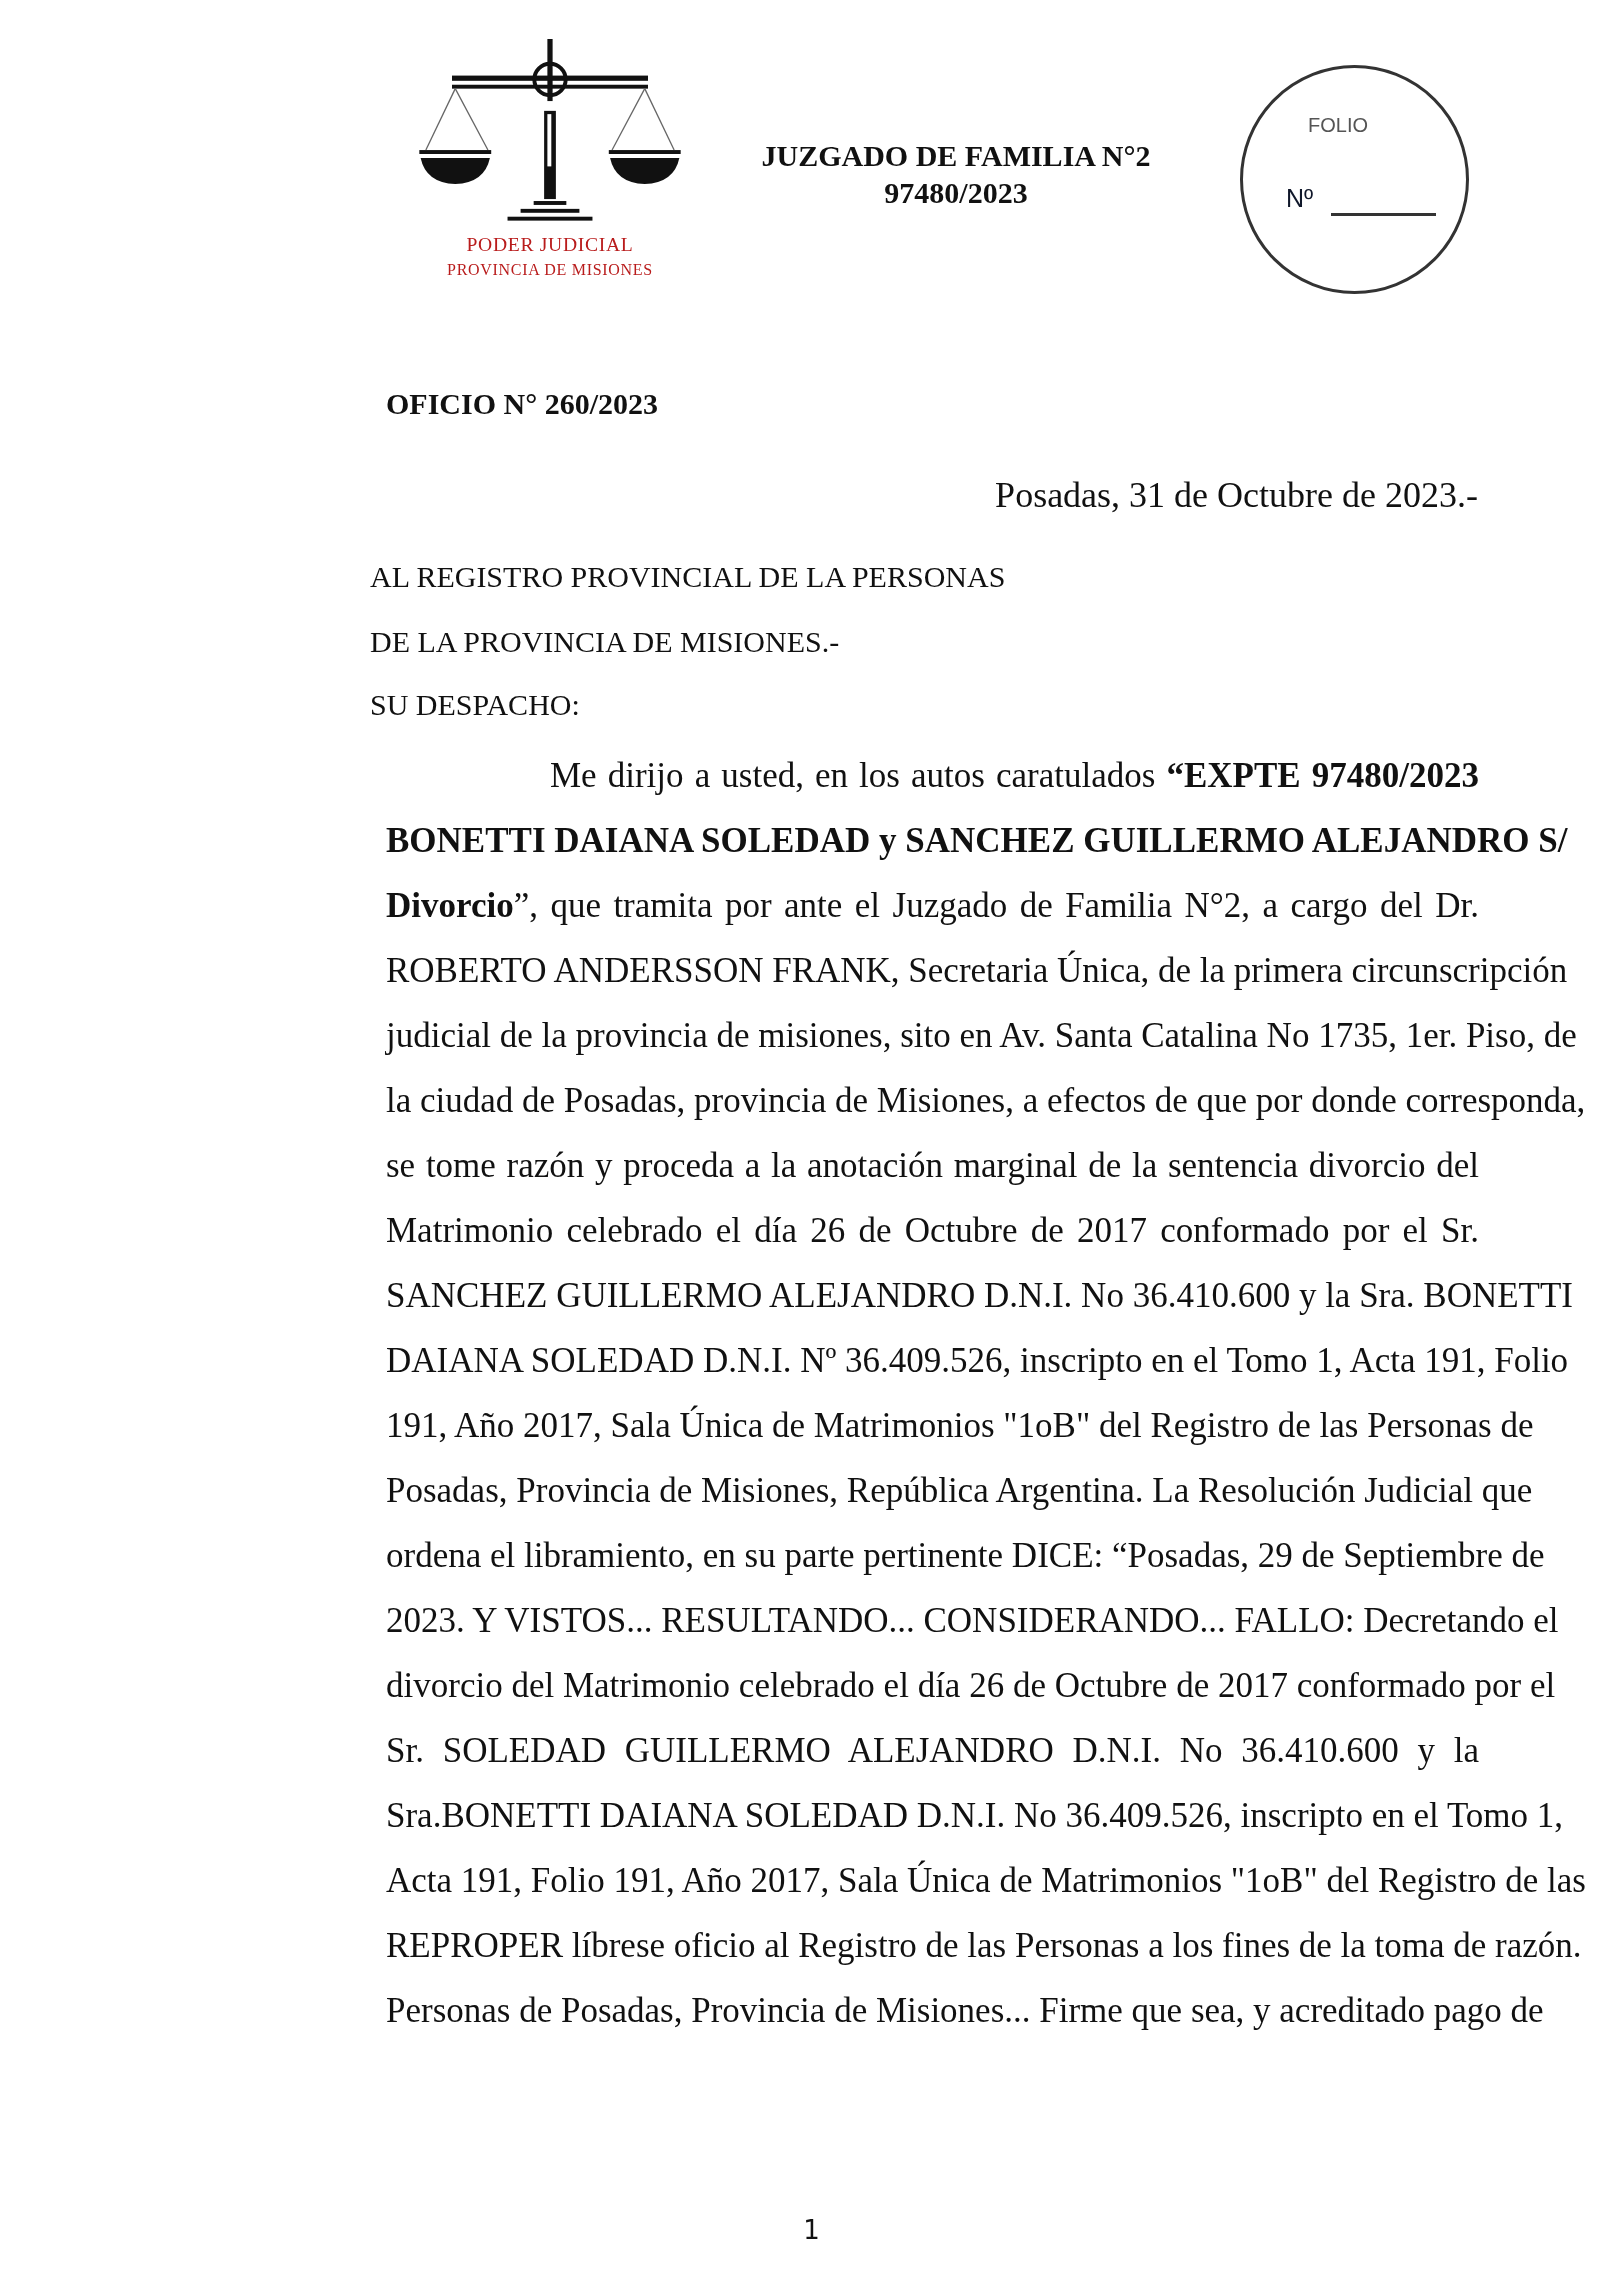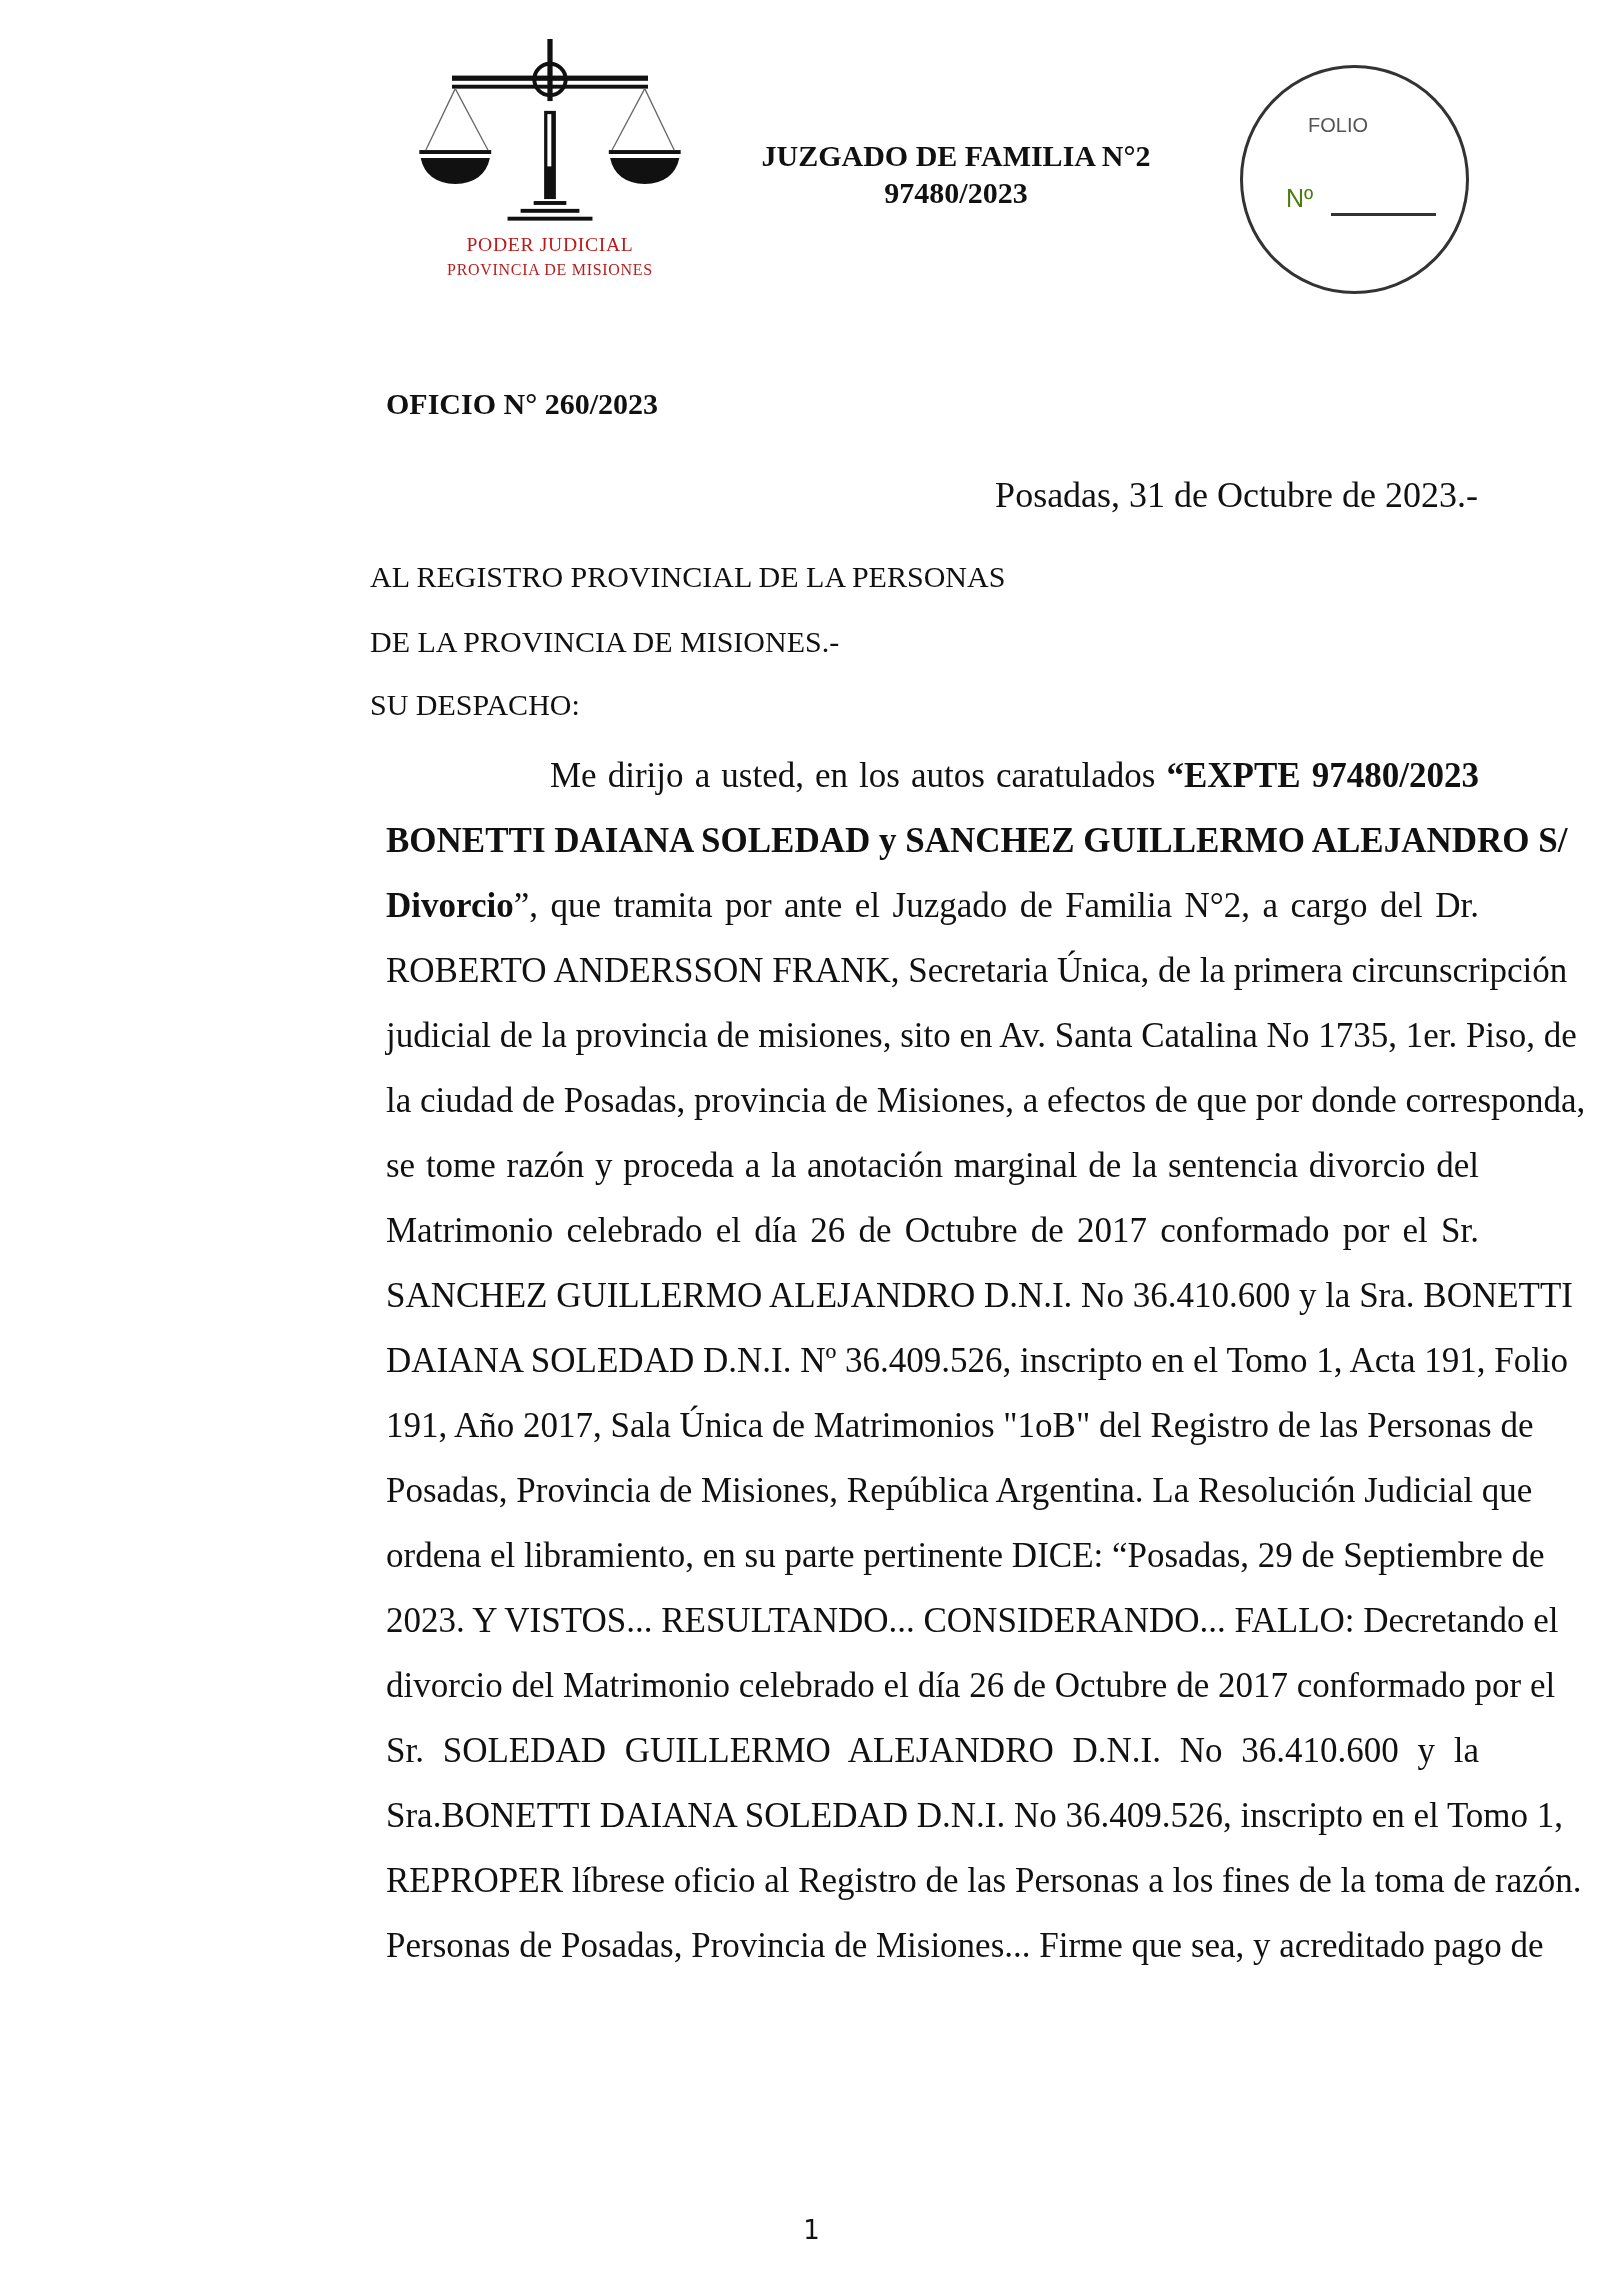--- a/index.html
+++ b/index.html
@@ -17,21 +17,21 @@
   
   .court { left: 681px; top: 137px; width: 550px; text-align: center;
            font-weight: bold; font-size: 30px; line-height: 37px; }
 
   
   .folio { left: 1240px; top: 65px; width: 229px; height: 229px; border-radius: 50%;
            border: 3.9px solid #333; box-sizing: border-box; }
   .folio-title { position: absolute; left: 65px; top: 46px; font-family: "Liberation Sans", sans-serif;
                  font-size: 20px; color: #555; }
   .folio-num { position: absolute; left: 43px; top: 116px; font-family: "Liberation Sans", sans-serif;
-               font-size: 25px; color: #4d7c0f; }
+               font-size: 25px; color: #0f172a; }
   .folio-line { position: absolute; left: 88px; top: 145px; width: 105px; height: 2.6px; background: #333; }
 
   
   .oficio { left: 386px; top: 387px; font-weight: bold; font-size: 30px; }
   .date { right: 145px; top: 474px; font-size: 36px; }
   .addr { left: 370px; font-size: 30px; }
 
   .para { left: 386px; top: 743px; width: 1093px; font-size: 35px; line-height: 65px;
           text-align: justify; }
   .para .indent { display: inline-block; width: 164px; }
@@ -104,18 +104,19 @@
   <span class="line">Matrimonio celebrado el día 26 de Octubre de 2017 conformado por el Sr.</span>
   <span class="line">SANCHEZ GUILLERMO ALEJANDRO D.N.I. No 36.410.600 y la Sra. BONETTI</span>
   <span class="line">DAIANA SOLEDAD D.N.I. Nº 36.409.526, inscripto en el Tomo 1, Acta 191, Folio</span>
   <span class="line">191, Año 2017, Sala Única de Matrimonios "1oB" del Registro de las Personas de</span>
   <span class="line">Posadas, Provincia de Misiones, República Argentina. La Resolución Judicial que</span>
   <span class="line">ordena el libramiento, en su parte pertinente DICE: “Posadas, 29 de Septiembre de</span>
   <span class="line">2023. Y VISTOS... RESULTANDO...  CONSIDERANDO... FALLO: Decretando el</span>
   <span class="line">divorcio del Matrimonio celebrado el día 26 de Octubre de 2017 conformado por el</span>
   <span class="line">Sr. SOLEDAD GUILLERMO ALEJANDRO D.N.I. No 36.410.600 y la</span>
   <span class="line">Sra.BONETTI DAIANA SOLEDAD D.N.I. No 36.409.526, inscripto en el Tomo 1,</span>
+  <span class="line">Acta 191, Folio 191, Año 2017, Sala Única de Matrimonios "1oB" del Registro de las</span>
   <span class="line">REPROPER líbrese oficio al Registro de las Personas a los fines de la toma de razón.</span>
   <span class="line">Personas de Posadas, Provincia de Misiones... Firme que sea, y acreditado pago de</span>
 </div>
 
 <div class="abs page-num">1</div>
 
 
 </body></html>

